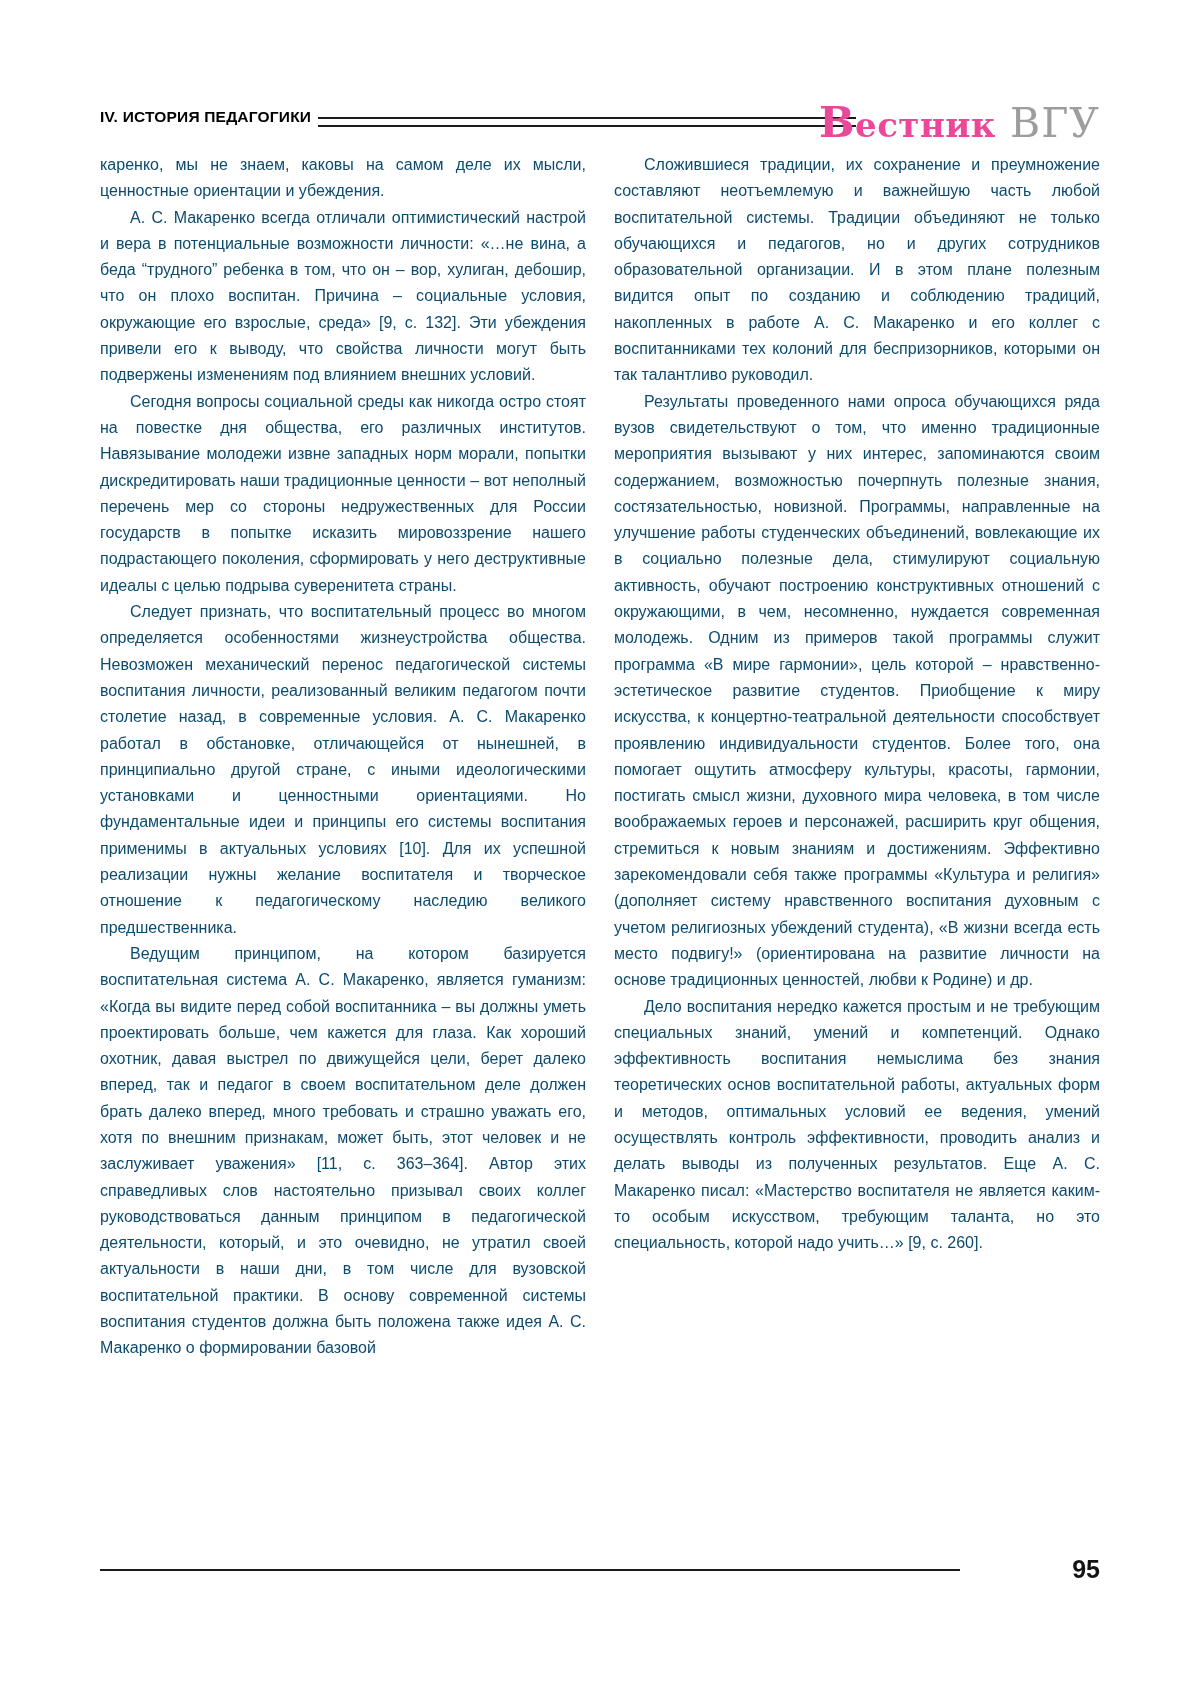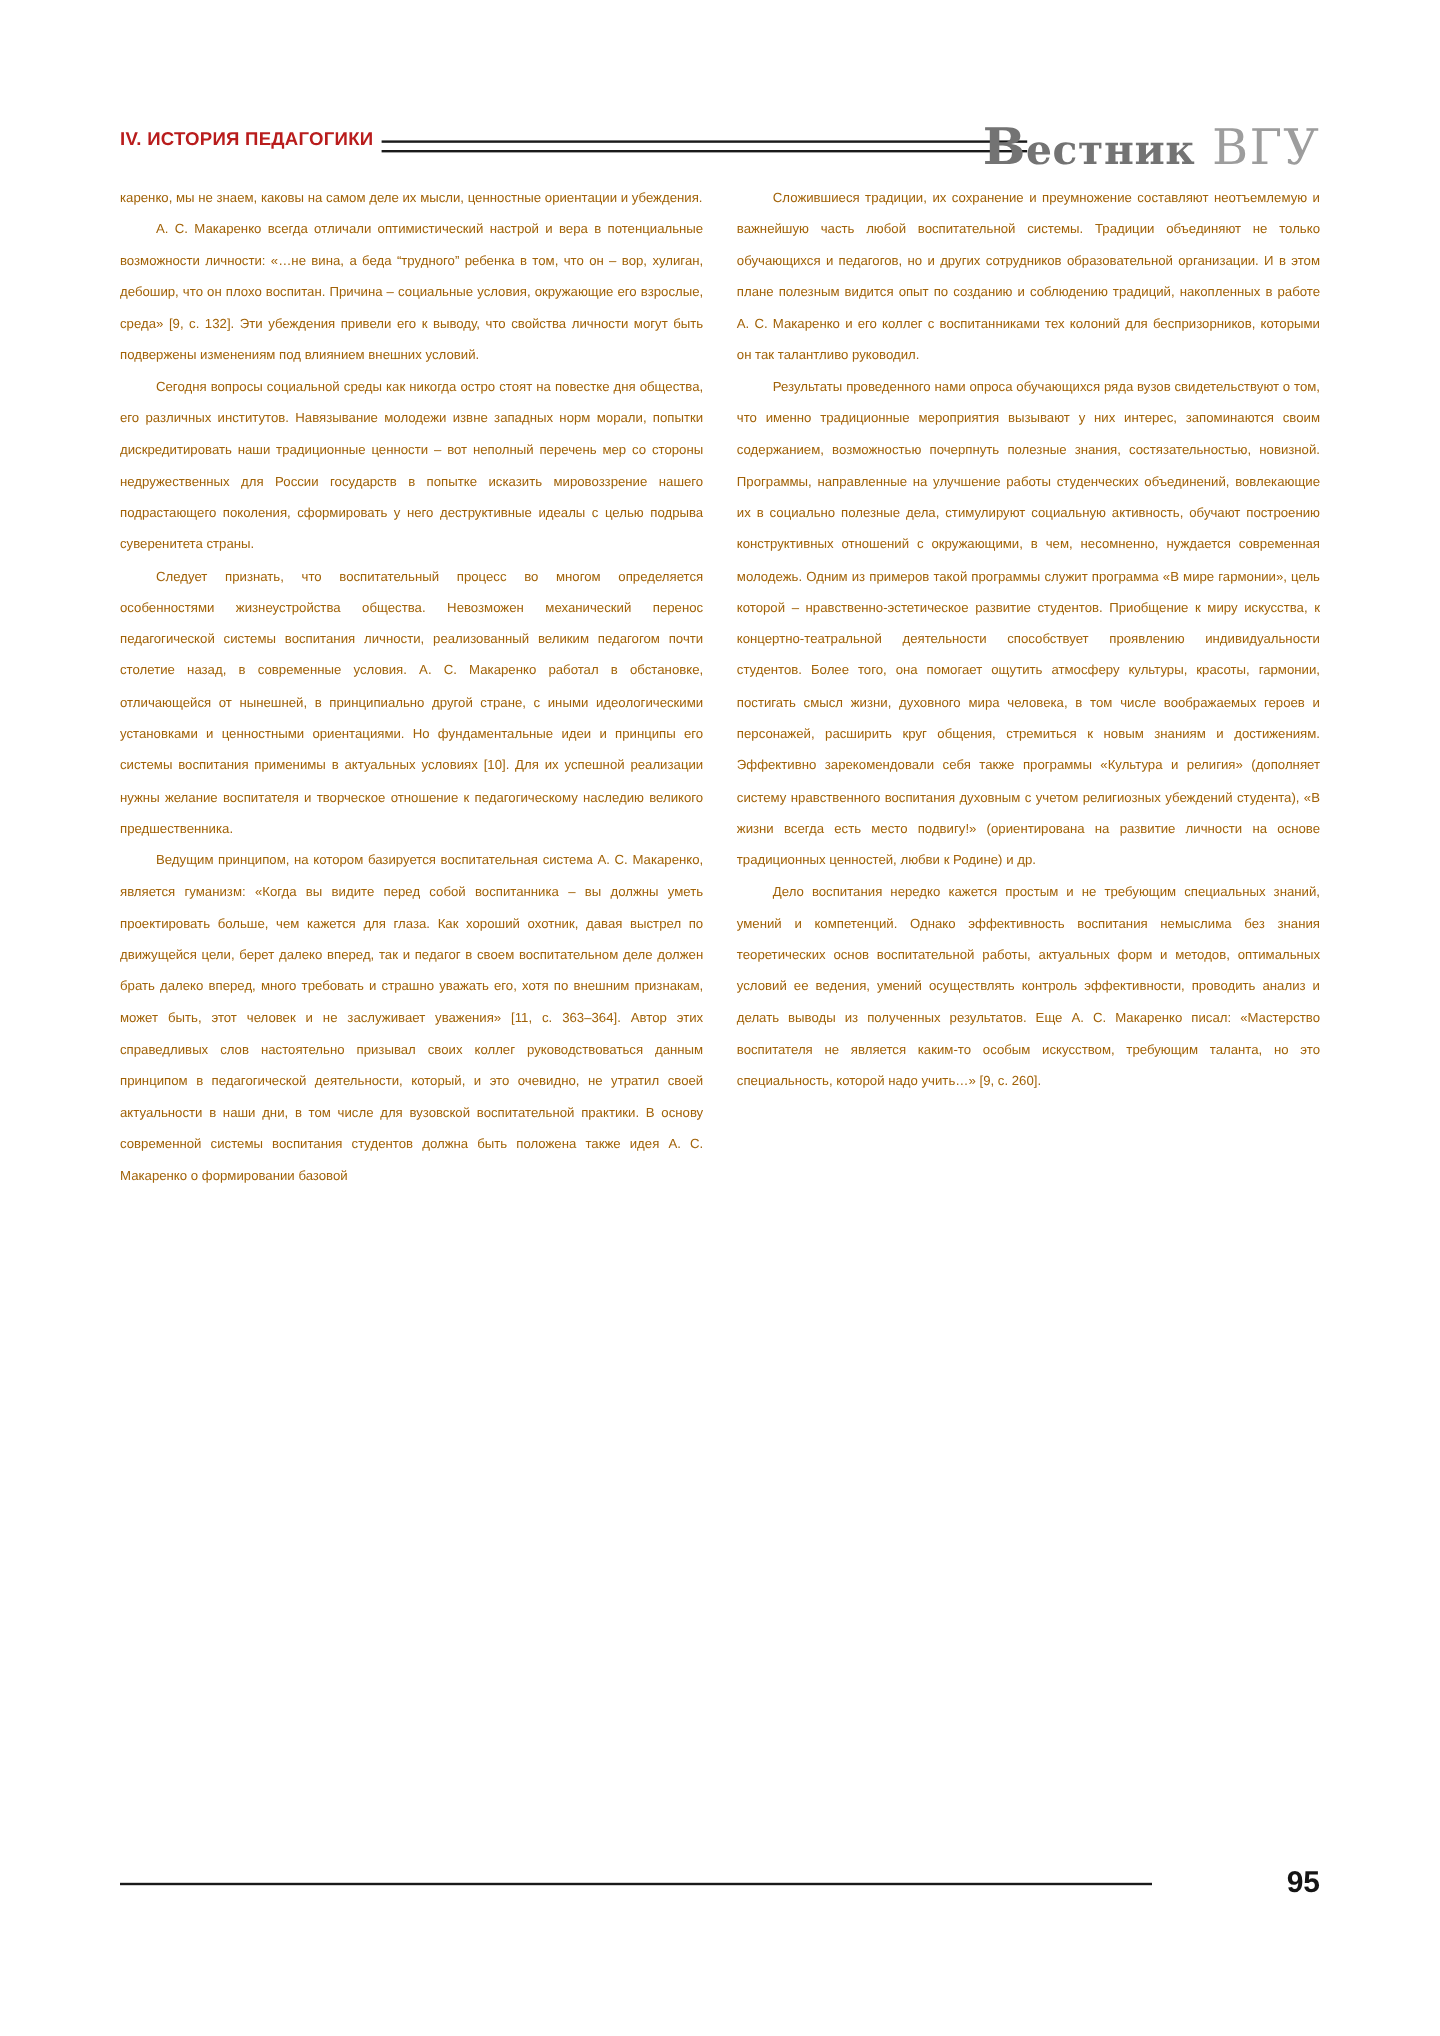--- a/index.html
+++ b/index.html
@@ -29,21 +29,21 @@
     width: 1000px;
     height: 46px;
   }
   .header-left {
     position: absolute;
     left: 0;
     top: 10px;
     font-size: 15.5px;
     font-weight: bold;
     letter-spacing: 0.2px;
-    color: #b91c1c;
+    color: #000000;
     white-space: nowrap;
   }
   .header-rule {
     position: absolute;
     left: 218px;
     top: 19px;
     width: 538px;
     height: 6px;
     border-top: 2px solid #1a1a1a;
     border-bottom: 2px solid #1a1a1a;
@@ -53,21 +53,21 @@
     right: 0;
     top: 0;
     display: flex;
     align-items: baseline;
     gap: 14px;
   }
   .brand-main {
     font-family: "DejaVu Serif", serif;
     font-size: 34px;
     font-weight: bold;
-    color: #737373;
+    color: #ec4899;
     letter-spacing: 0.5px;
   }
   .brand-main .cap {
     font-size: 42px;
   }
   .brand-sub {
     font-family: "DejaVu Serif", serif;
     font-size: 41px;
     font-weight: normal;
     color: #9d9d9d;
@@ -80,27 +80,27 @@
     top: 152px;
     width: 1000px;
     display: flex;
     gap: 28px;
   }
   .col {
     width: 486px;
   }
   .col p {
     margin: 0;
-    font-size: 11px;
+    font-size: 16px;
     line-height: 26.3px;
     text-align: justify;
     text-indent: 30px;
     hyphens: auto;
     -webkit-hyphens: auto;
-    color: #a16207;
+    color: #0c4a6e;
   }
   .col p.noindent {
     text-indent: 0;
   }
   
   .footer {
     position: absolute;
     left: 100px;
     top: 1555px;
     width: 1000px;

